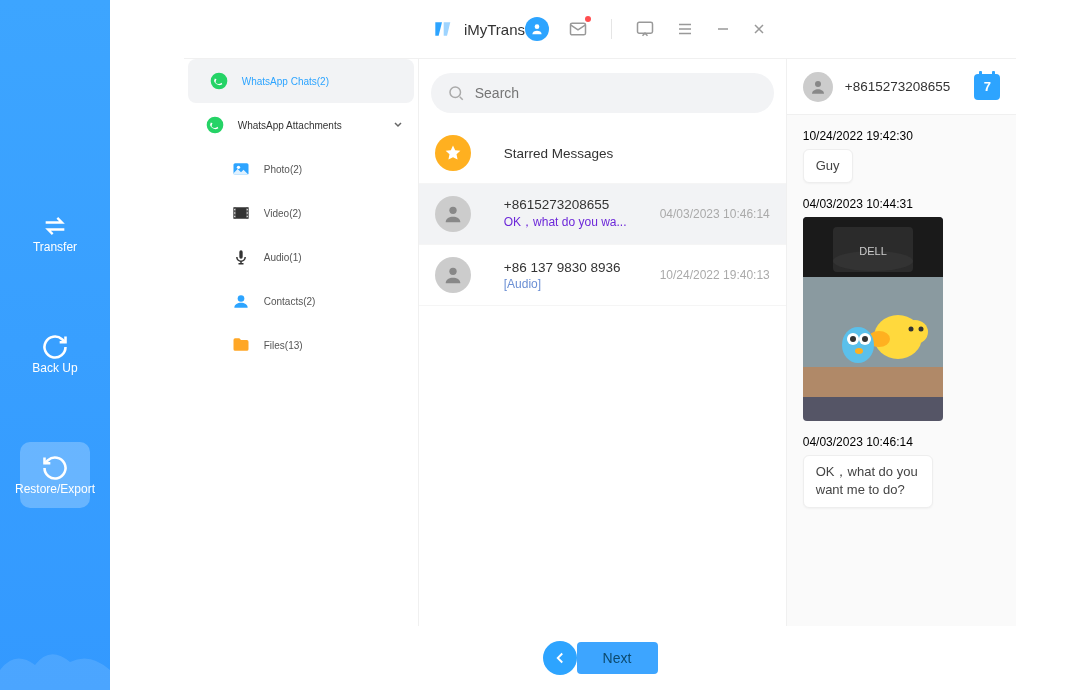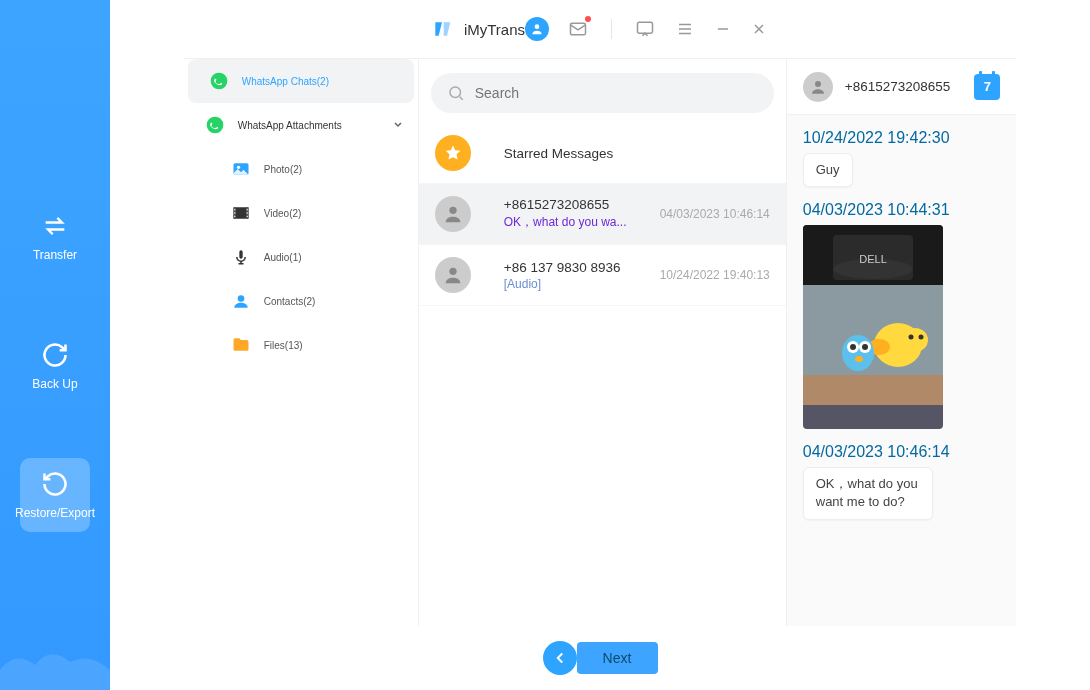--- a/index.html
+++ b/index.html
@@ -1,20 +1,20 @@
 <!DOCTYPE html>
 <html><head>
 <meta charset="utf-8">
 <style>
 * { margin: 0; padding: 0; box-sizing: border-box; font-family: -apple-system, BlinkMacSystemFont, "Segoe UI", Arial, sans-serif; }
 body { width: 1090px; height: 690px; background: #fff; overflow: hidden; display: flex; }
 
 
 .nav-sidebar { width: 110px; height: 100%; background: linear-gradient(180deg, #3DA5FF 0%, #3399FF 100%); display: flex; flex-direction: column; align-items: center; padding-top: 200px; color: #fff; position: relative; }
-.nav-item { display: flex; flex-direction: column; align-items: center; gap: 8px; margin-bottom: 55px; cursor: pointer; width: 70px; padding: 12px 0; border-radius: 10px; text-align: right; }
+.nav-item { display: flex; flex-direction: column; align-items: center; gap: 0; margin-bottom: 55px; cursor: pointer; width: 70px; padding: 12px 0; border-radius: 10px; text-align: right; }
 .nav-item.active { background: rgba(255,255,255,0.25); }
 .nav-item .label { font-size: 12px; }
 .nav-icon { width: 28px; height: 28px; }
 .cloud { position: absolute; bottom: 0; left: 0; width: 100%; height: 50px; }
 
 
 .main { flex: 1; display: flex; flex-direction: column; height: 100%; align-items: center; }
 
 
 .titlebar { height: 58px; display: flex; align-items: center; padding: 0 18px; }
@@ -56,21 +56,21 @@
 
 
 .col-chat { flex: 1; display: flex; flex-direction: column; background: #fafafa; }
 .chat-header { height: 56px; display: flex; align-items: center; padding: 0 16px; gap: 12px; background: #fff; border-bottom: 1px solid #f0f0f0; }
 .chat-header .spacer { flex: 1; }
 .cal-icon { width: 26px; height: 26px; background: #2DA4FF; border-radius: 4px; color: #fff; display:flex; align-items:center; justify-content:center; font-size: 13px; font-weight: 600; position:relative; cursor:pointer; }
 .cal-icon::before { content:''; position:absolute; top:-3px; left:5px; width:3px; height:5px; background:#2DA4FF; border-radius:1px; }
 .cal-icon::after { content:''; position:absolute; top:-3px; right:5px; width:3px; height:5px; background:#2DA4FF; border-radius:1px; }
 
 .chat-body { flex: 1; padding: 14px 16px; overflow-y: auto; }
-.msg-ts { font-size: 16px; color: #0369a1; margin-bottom: 6px; }
+.msg-ts { font-size: 12px; color: #000000; margin-bottom: 6px; }
 .msg-bubble { display: inline-block; background: #fff; border: 1px solid #eee; border-radius: 6px; padding: 7px 12px; font-size: 13px; color: #444; max-width: 200px; line-height: 1.4; box-shadow: 0 1px 2px rgba(0,0,0,0.04); }
 .msg-block { margin-bottom: 14px; }
 .msg-img { width: 140px; height: 204px; border-radius: 4px; overflow: hidden; background: #556; position: relative; }
 
 
 .footer { height: 64px; display: flex; align-items: center; padding: 0 28px; background: #fff; }
 .back-btn { width: 34px; height: 34px; border-radius: 50%; background: #2DA4FF; display:flex; align-items:center; justify-content:center; cursor:pointer; }
 .footer .spacer { flex: 1; }
 .next-btn { width: 81px; height: 32px; background: #3DA5FF; color:#0c4a6e; border:0; border-radius: 4px; font-size: 14px; cursor: pointer; }
 

